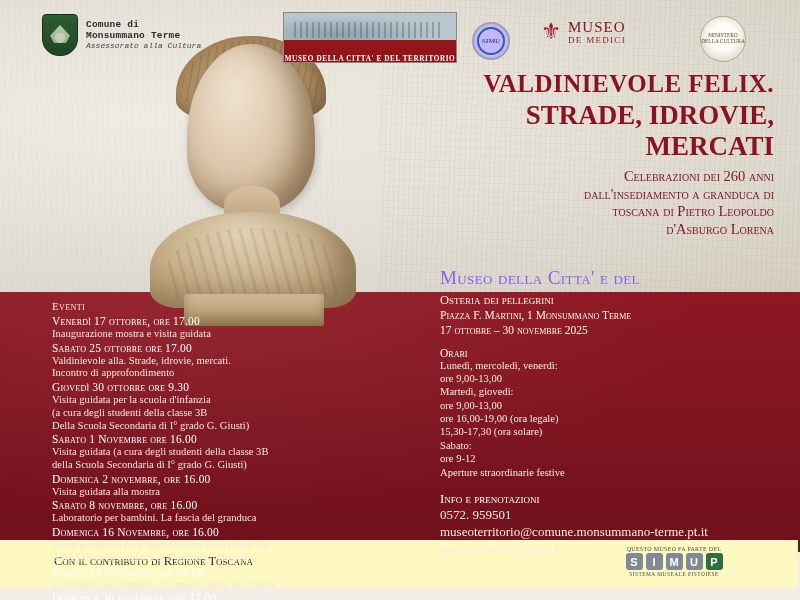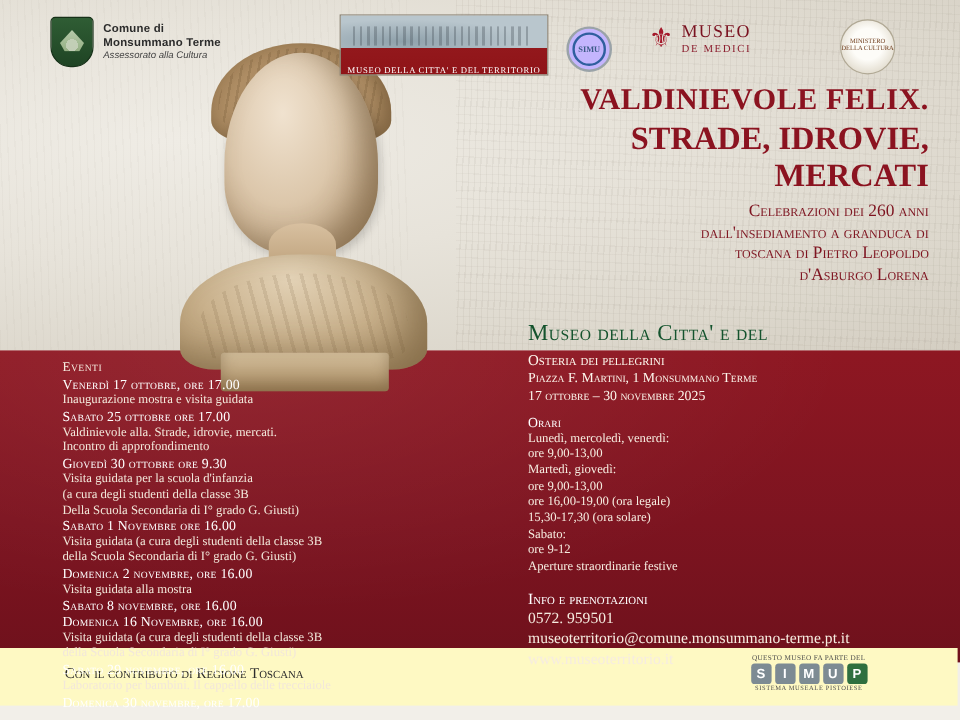--- a/index.html
+++ b/index.html
@@ -76,21 +76,21 @@
     position: absolute;
     left: 7px; top: 10px;
     width: 20px; height: 18px;
     background:
       radial-gradient(circle at 50% 70%, #dfe6cf 0 5px, transparent 5px),
       linear-gradient(#cfe0c0, #a9c194);
     clip-path: polygon(50% 0%, 100% 60%, 80% 100%, 20% 100%, 0% 60%);
     opacity: .85;
   }
   .comune-text {
-    font-family: Liberation Sans, sans-serif;
+    font-family: Liberation Mono, monospace;
     color: #2b2b2b;
     line-height: 1.18;
   }
   .comune-text .l1 { font-size: 9.5px; font-weight: bold; letter-spacing: .2px; }
   .comune-text .l2 { font-size: 9.5px; font-weight: bold; letter-spacing: .2px; }
   .comune-text .l3 { font-size: 8px; font-style: italic; color: #444; }
 
   .logo-museo-citta {
     position: absolute;
     left: 283px; top: 12px;
@@ -117,20 +117,21 @@
   .logo-museo-citta .txt-part {
     height: 38px;
     color: #fff;
     font-size: 7.2px;
     letter-spacing: .6px;
     display: flex;
     align-items: center;
     justify-content: center;
     text-align: center;
     font-family: "Liberation Serif", serif;
+    font-weight: bold;
   }
   .logo-round {
     position: absolute;
     left: 472px; top: 22px;
     width: 34px; height: 34px;
     border-radius: 50%;
     background: #c4b5fd;
     border: 2px solid #9aa3a8;
     display: flex; align-items: center; justify-content: center;
     font-size: 7px; color: #3b5a86; font-weight: bold;
@@ -497,39 +498,40 @@
       <div class="ev-date">Sabato 1 Novembre ore 16.00</div>
       <div class="ev-line">Visita guidata (a cura degli studenti della classe 3B</div>
       <div class="ev-line">della Scuola Secondaria di I° grado G. Giusti)</div>
     </div>
     <div>
       <div class="ev-date">Domenica 2 novembre, ore 16.00</div>
       <div class="ev-line">Visita guidata alla mostra</div>
     </div>
     <div>
       <div class="ev-date">Sabato 8 novembre, ore 16.00</div>
+      <div class="ev-line">Laboratorio per bambini. La fascia del granduca</div>
     </div>
     <div>
       <div class="ev-date">Domenica 16 Novembre, ore 16.00</div>
       <div class="ev-line">Visita guidata (a cura degli studenti della classe 3B</div>
       <div class="ev-line">della Scuola Secondaria di I° grado G. Giusti)</div>
     </div>
     <div>
       <div class="ev-date">Sabato 29 novembre, ore 16.00</div>
       <div class="ev-line">Laboratorio per bambini. Il cappello delle trecciaiole</div>
     </div>
     <div>
       <div class="ev-date">Domenica 30 novembre, ore 17.00</div>
 
     </div>
   </div>
 
   <div class="info">
     <div class="museo-name">
-      <div style="color:#14532d;">Museo della Citta' e del</div>
+      <div style="color:#8b5cf6;">Museo della Citta' e del</div>
     </div>
     <div class="osteria">Osteria dei pellegrini</div>
     <div class="addr">Piazza F. Martini, 1 Monsummano Terme</div>
     <div class="addr">17 ottobre – 30 novembre 2025</div>
 
     <div class="sect-head">Orari</div>
     <div class="sect-line">Lunedì, mercoledì, venerdì:</div>
     <div class="sect-line">ore 9,00-13,00</div>
     <div class="sect-line">Martedì, giovedì:</div>
     <div class="sect-line">ore 9,00-13,00</div>

